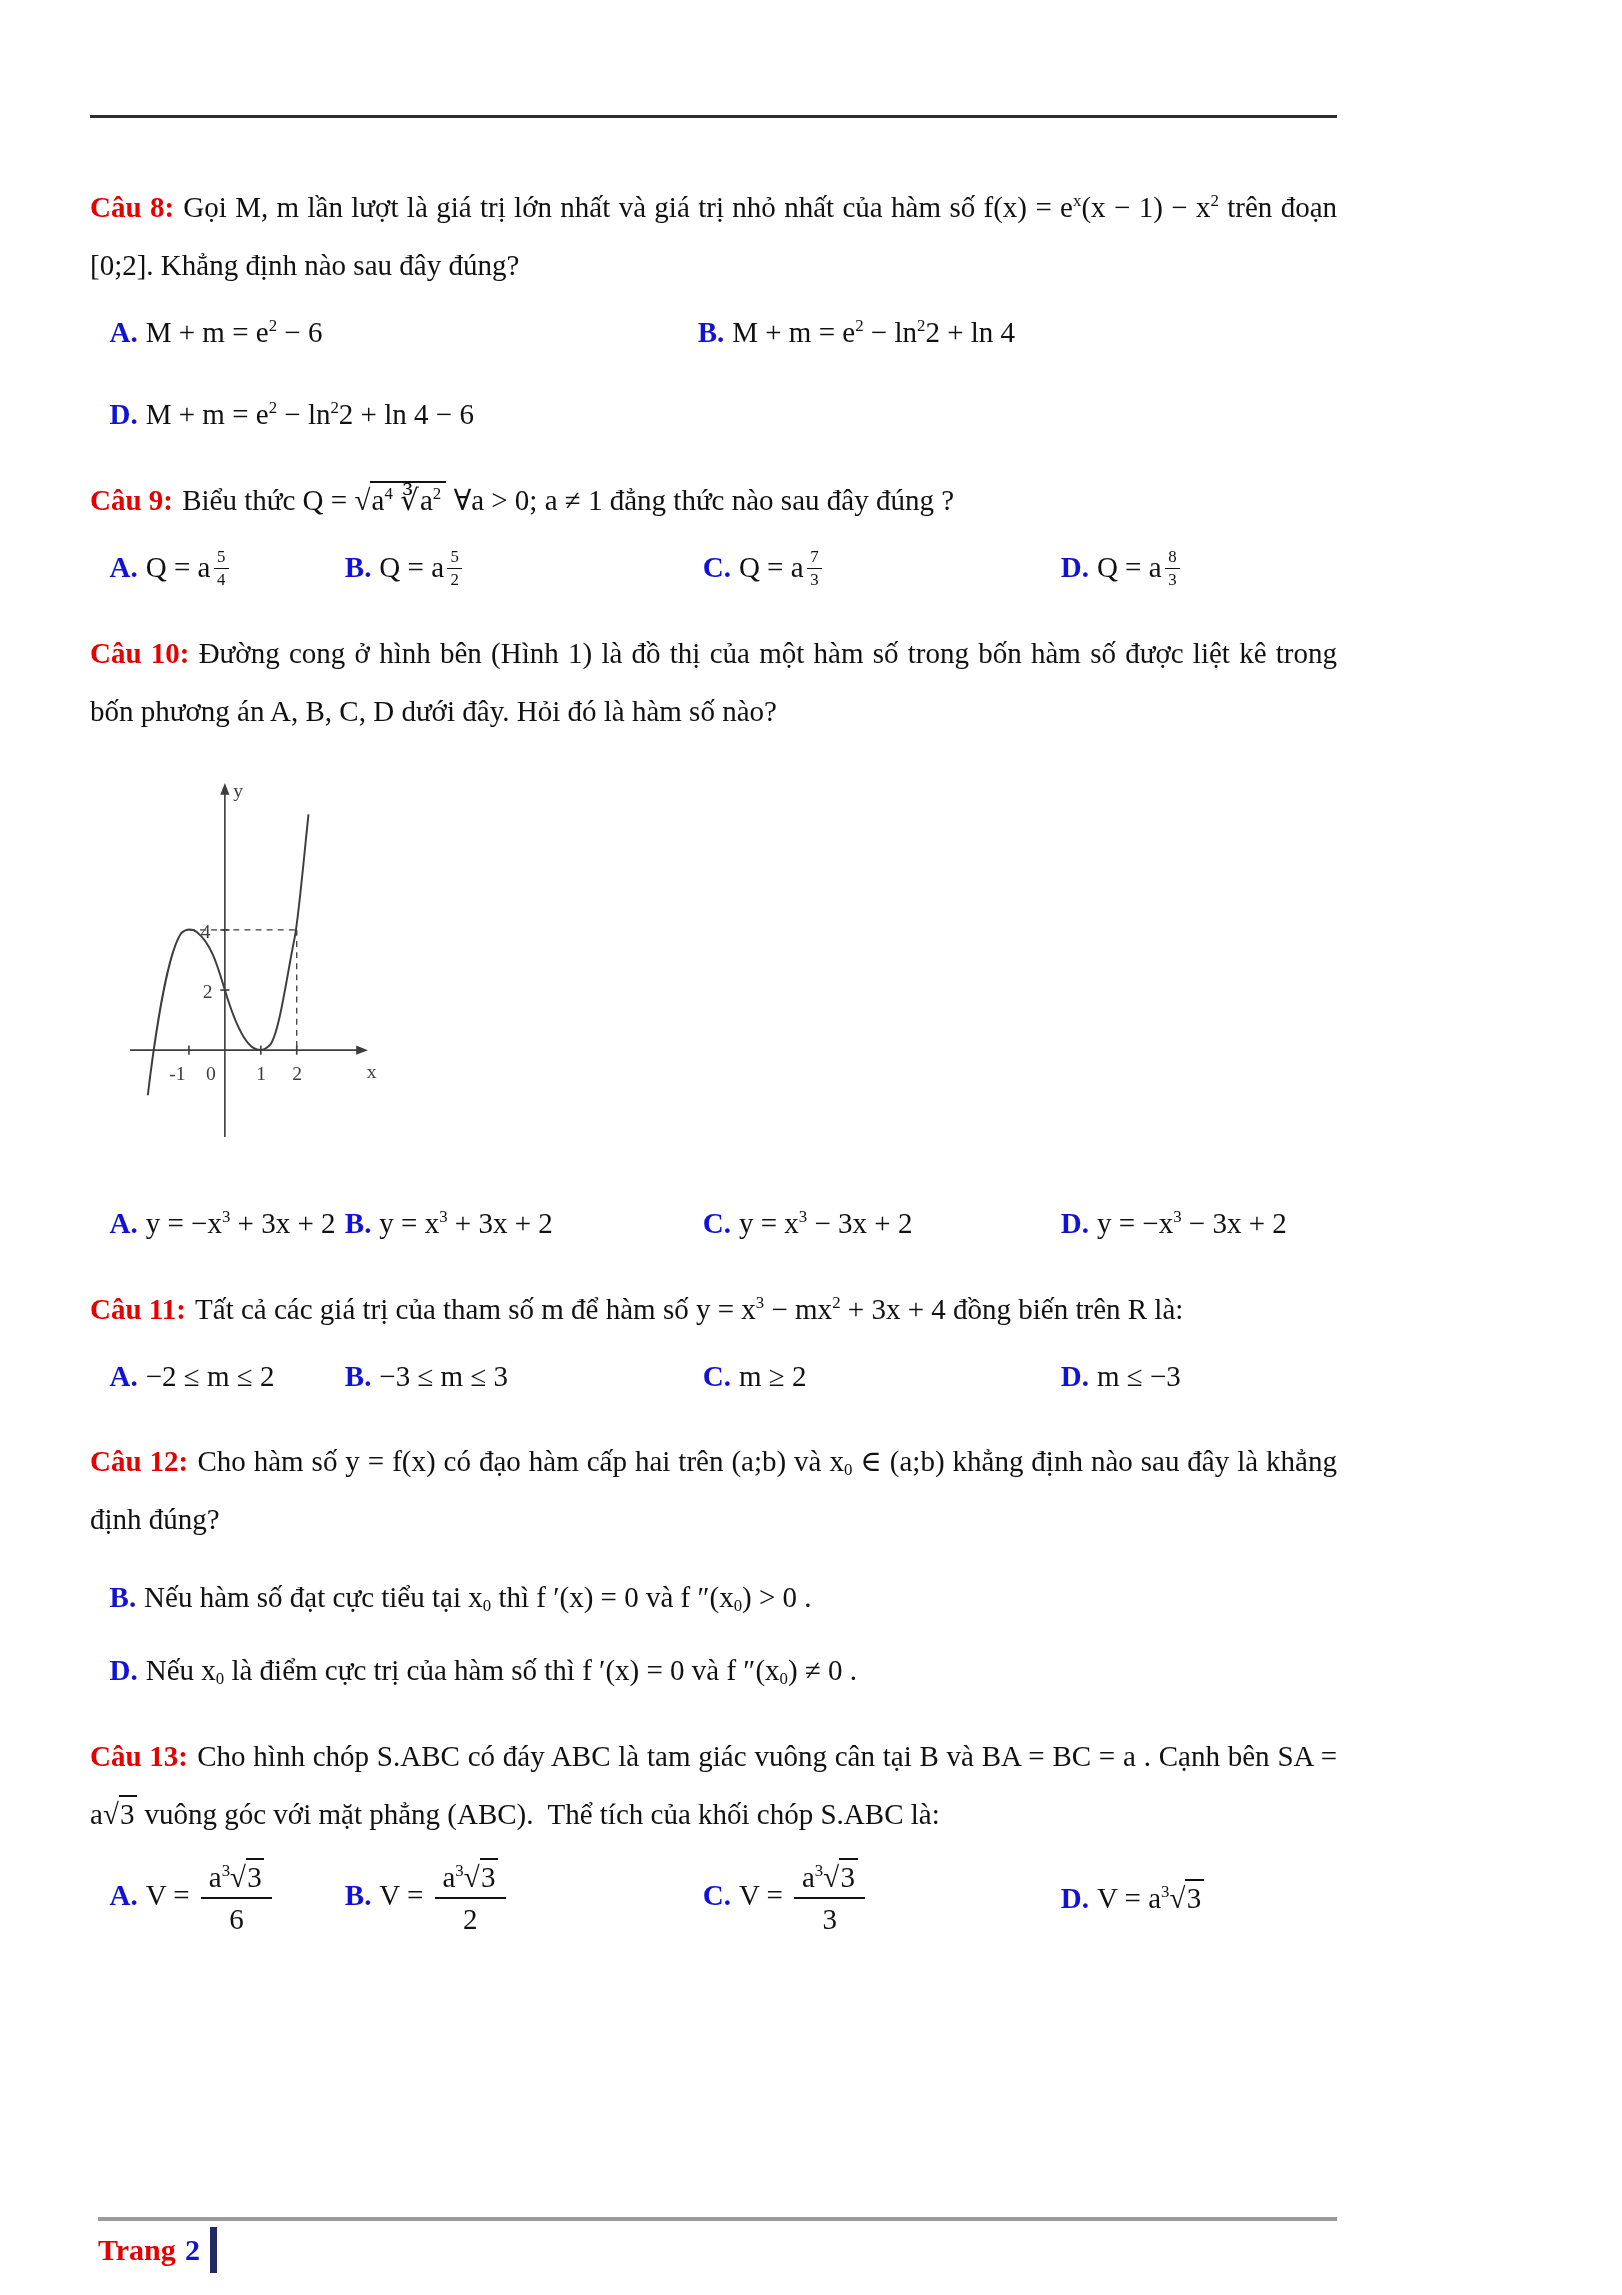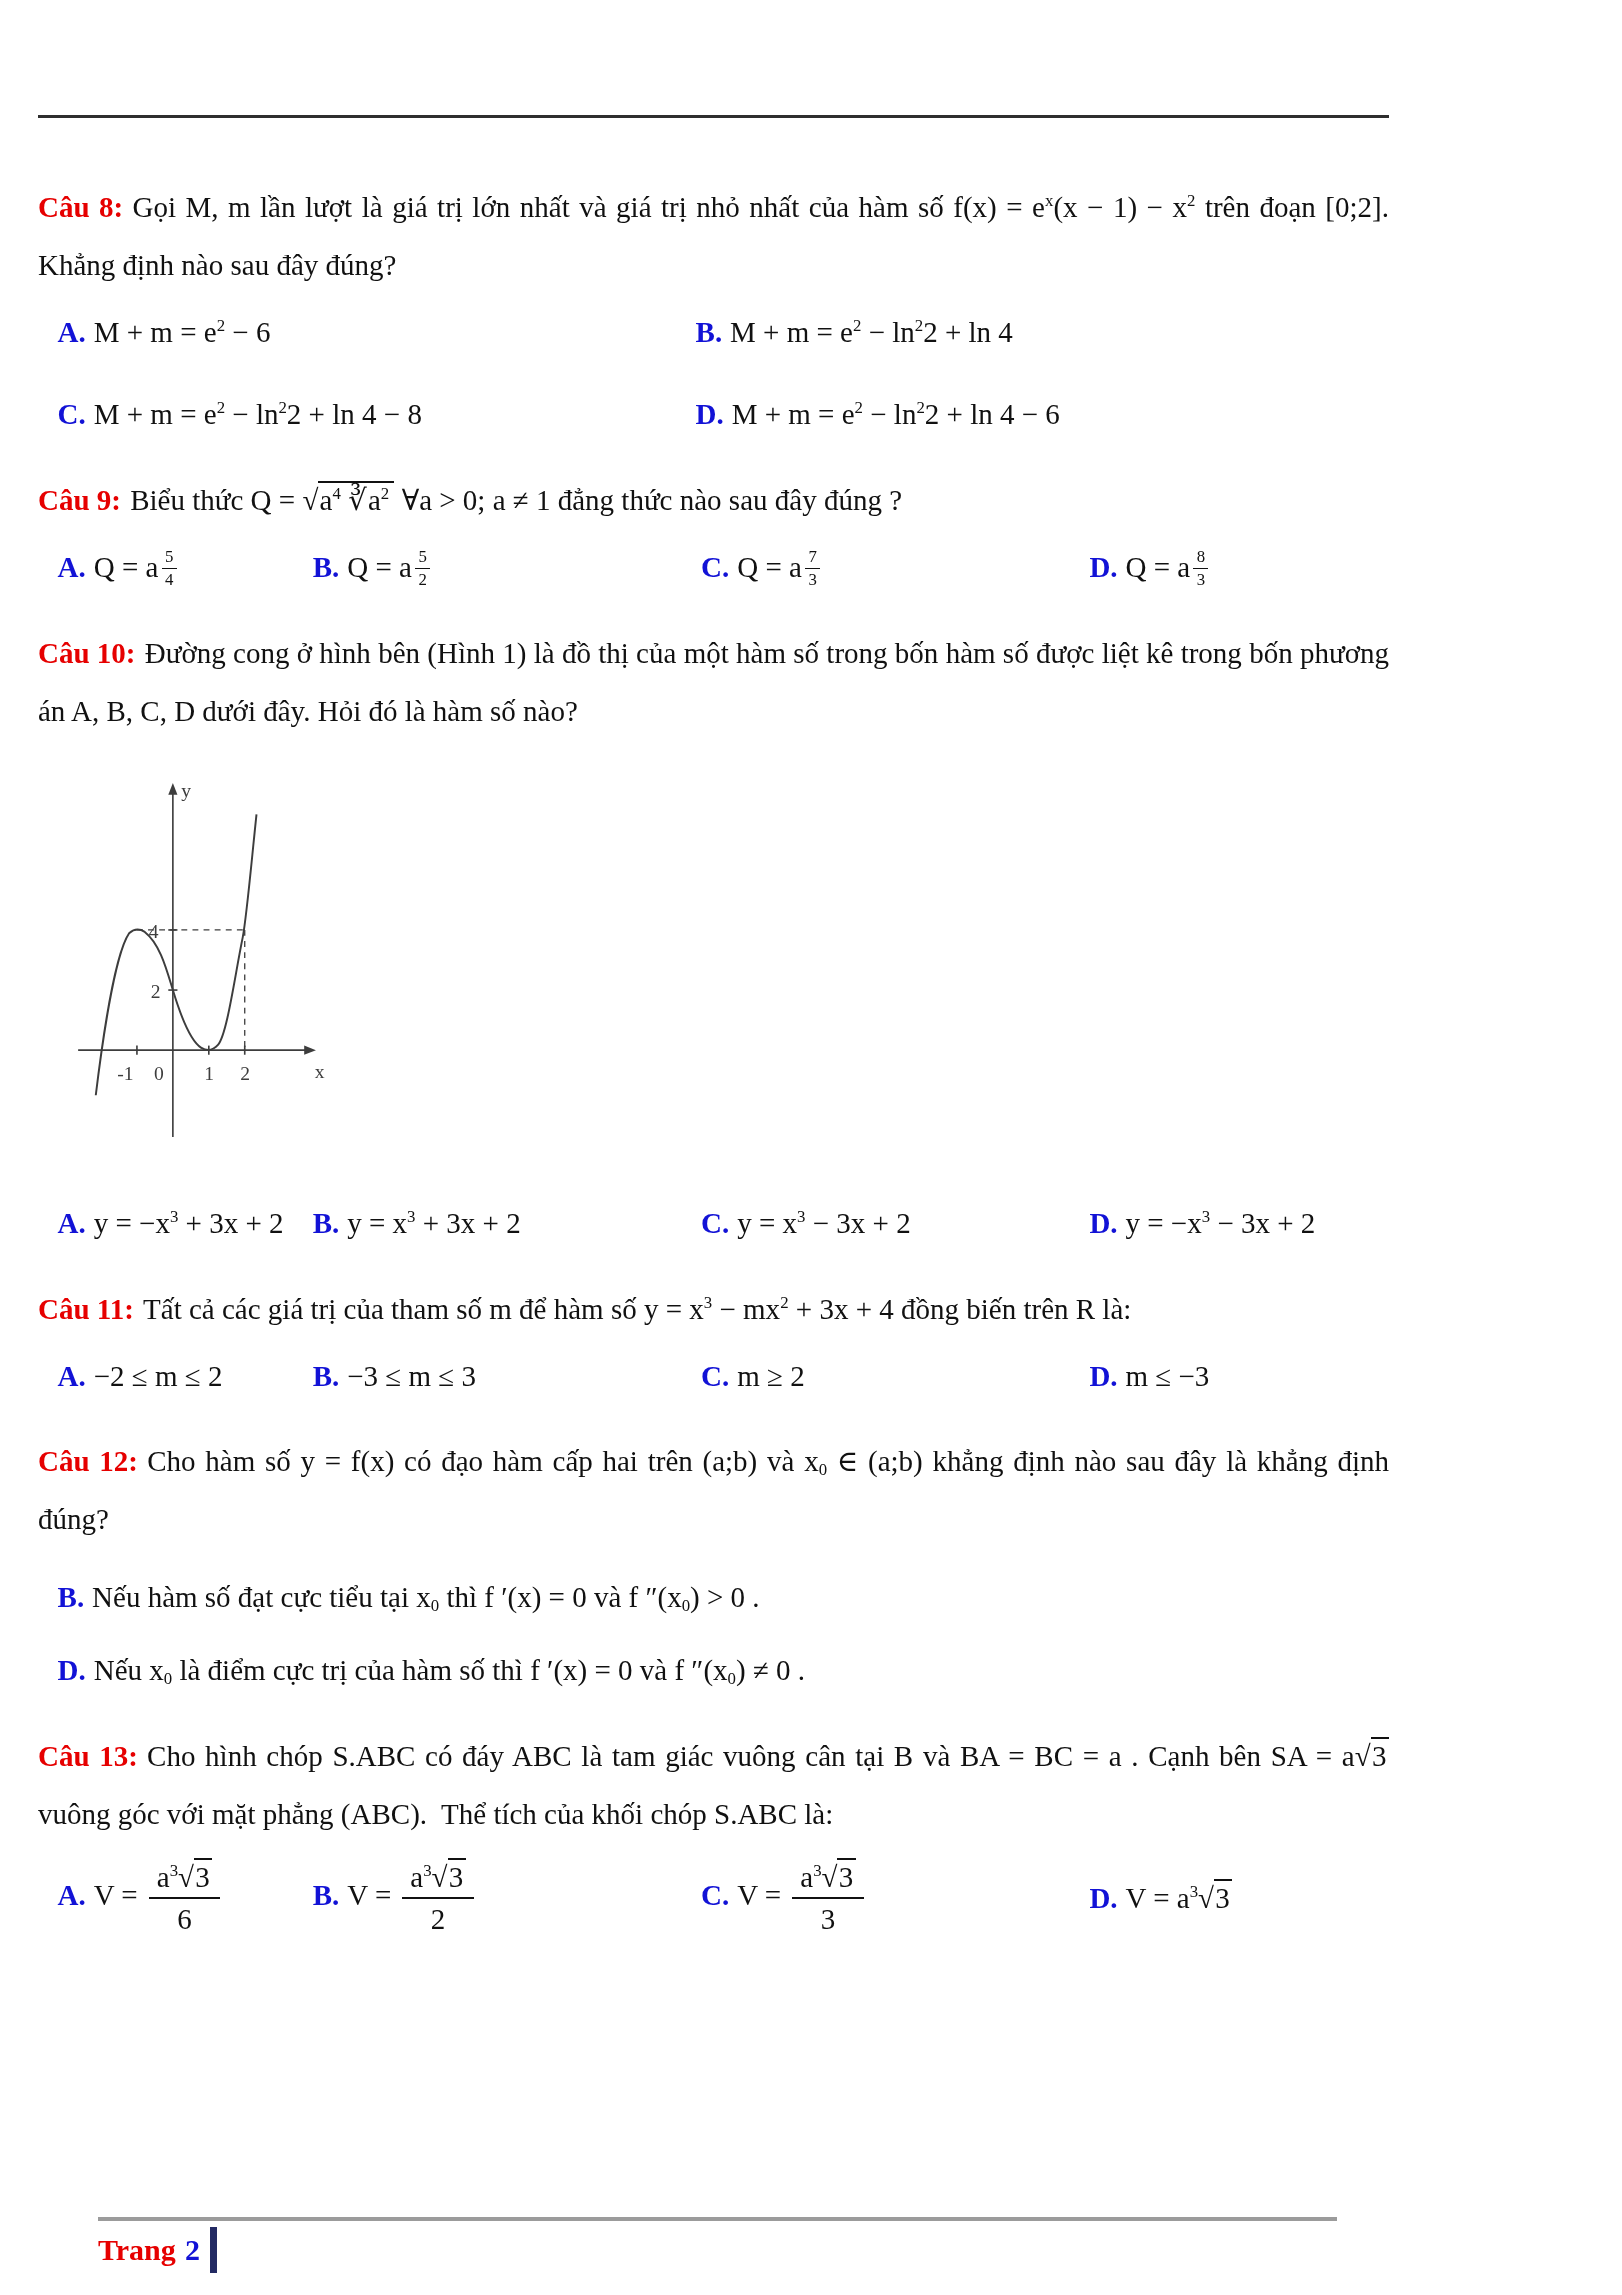--- a/index.html
+++ b/index.html
@@ -4,21 +4,21 @@
 <style>
   :root{
     --q-red:#e60000; --opt-blue:#1212d6; --ink:#111111;
     --header-rule:#2e2e2e; --footer-rule:#9b9b9b; --footer-bar:#232a63; --figure-ink:#3d3d3d;
   }
   html,body{margin:0;padding:0;background:#ffffff;}
   .page{
     position:relative; width:1427px; height:2295px; background:#ffffff;
     font-family:"Liberation Serif","DejaVu Serif",serif;
     font-size:29px; color:var(--ink); box-sizing:border-box;
-    padding:0 38px; overflow:hidden;
+    padding:0 90px; overflow:hidden;
   }
   .hrule{margin-top:115px;height:2.6px;background:var(--header-rule);}
   .question{margin-top:34px;}
   .stem{margin:0;text-align:justify;line-height:2.0;}
   .qlabel{color:var(--q-red);font-weight:bold;margin-right:9.2px;}
   .opts{margin-top:17px;padding-left:19.6px;line-height:1.5;}
   .cols2{display:grid;grid-template-columns:0.92fr 1fr;row-gap:39px;align-items:center;}
   .cols4{display:grid;grid-template-columns:1.15fr 1.75fr 1.75fr 1.35fr;align-items:center;}
   .optlines .opt{margin:26px 0;line-height:1.6;}
   .olet{color:var(--opt-blue);font-weight:bold;margin-right:7.9px;}
@@ -49,21 +49,20 @@
 
 <div class="page">
 
   <div class="hrule"></div>
 
   <div class="question" style="margin-top:60px;">
     <p class="stem"><b class="qlabel">Câu 8:</b><span>Gọi M, m lần lượt là giá trị lớn nhất và giá trị nhỏ nhất của hàm số f(x) = e<sup>x</sup>(x − 1) − x<sup>2</sup> trên đoạn [0;2]. Khẳng định nào sau đây đúng?</span></p>
     <div class="opts cols2">
       <div class="opt"><b class="olet">A.</b><span>M + m = e<sup>2</sup> − 6</span></div>
       <div class="opt"><b class="olet">B.</b><span>M + m = e<sup>2</sup> − ln<sup>2</sup>2 + ln 4</span></div>
-      <div class="opt"><b class="olet">C.</b><span>M + m = e<sup>2</sup> − ln<sup>2</sup>2 + ln 4 − 8</span></div>
       <div class="opt"><b class="olet">D.</b><span>M + m = e<sup>2</sup> − ln<sup>2</sup>2 + ln 4 − 6</span></div>
     </div>
   </div>
 
   <div class="question">
     <p class="stem"><b class="qlabel">Câu 9:</b><span>Biểu thức Q = <span class="rad">√<span class="ov">a<sup>4</sup> <span class="rad">∛<span class="ov">a<sup>2</sup></span></span></span></span> ∀a &gt; 0; a ≠ 1 đẳng thức nào sau đây đúng ?</span></p>
     <div class="opts cols4">
       <div class="opt"><b class="olet">A.</b><span>Q = a<span class="ef">
               <span class="efn">5</span>
               <span class="efd">4</span>

